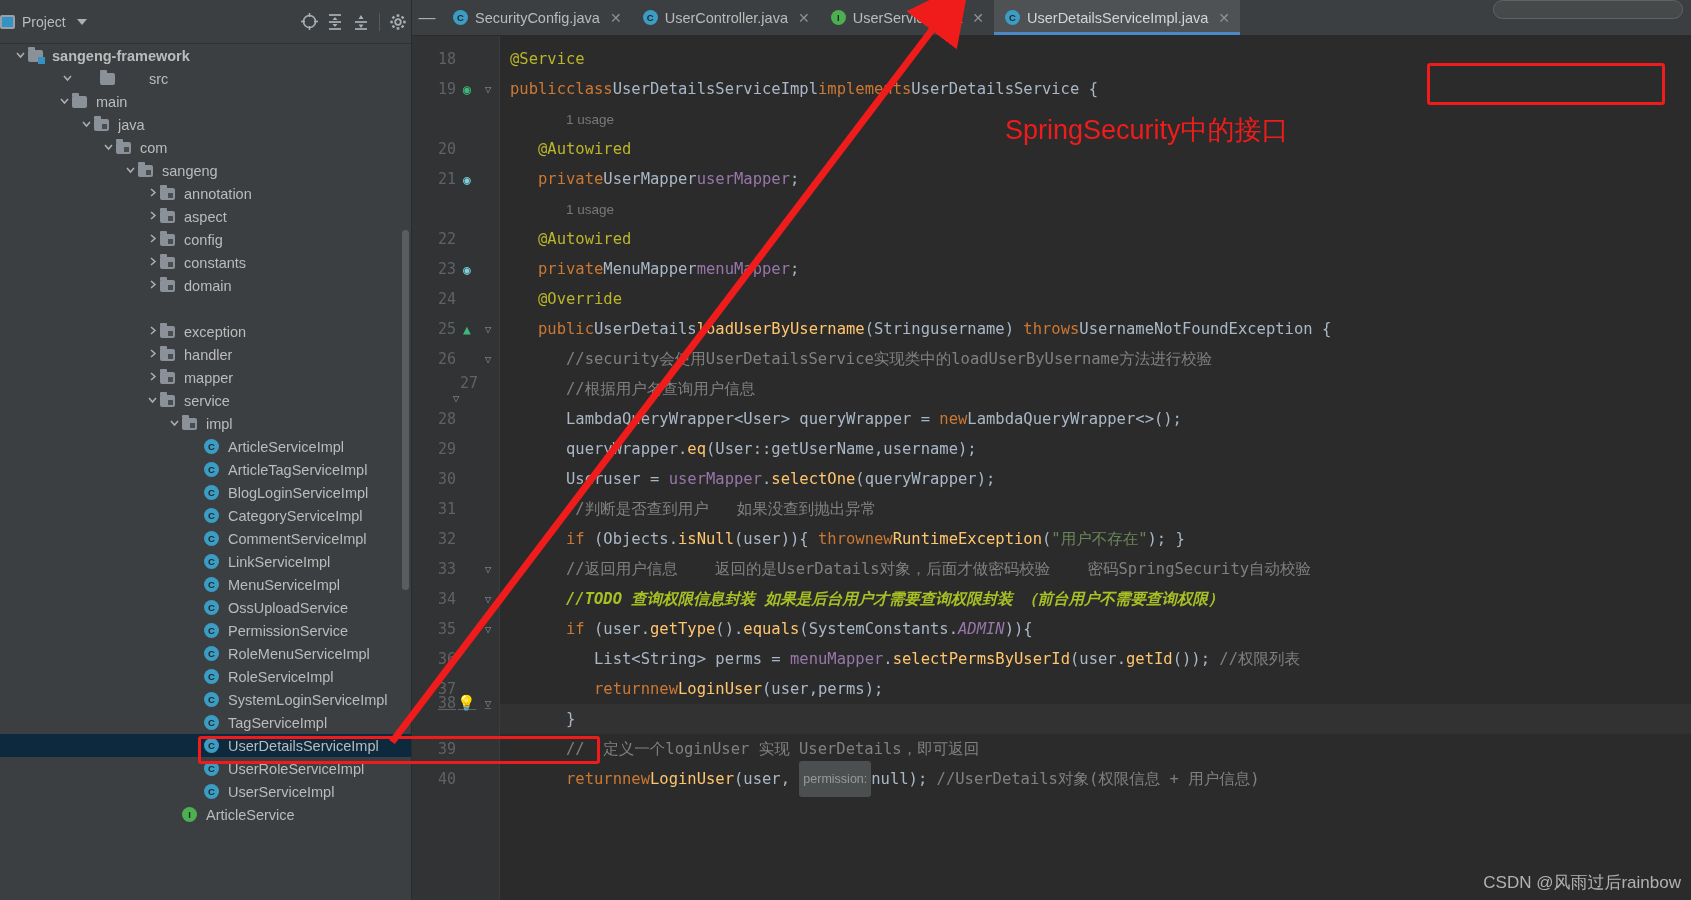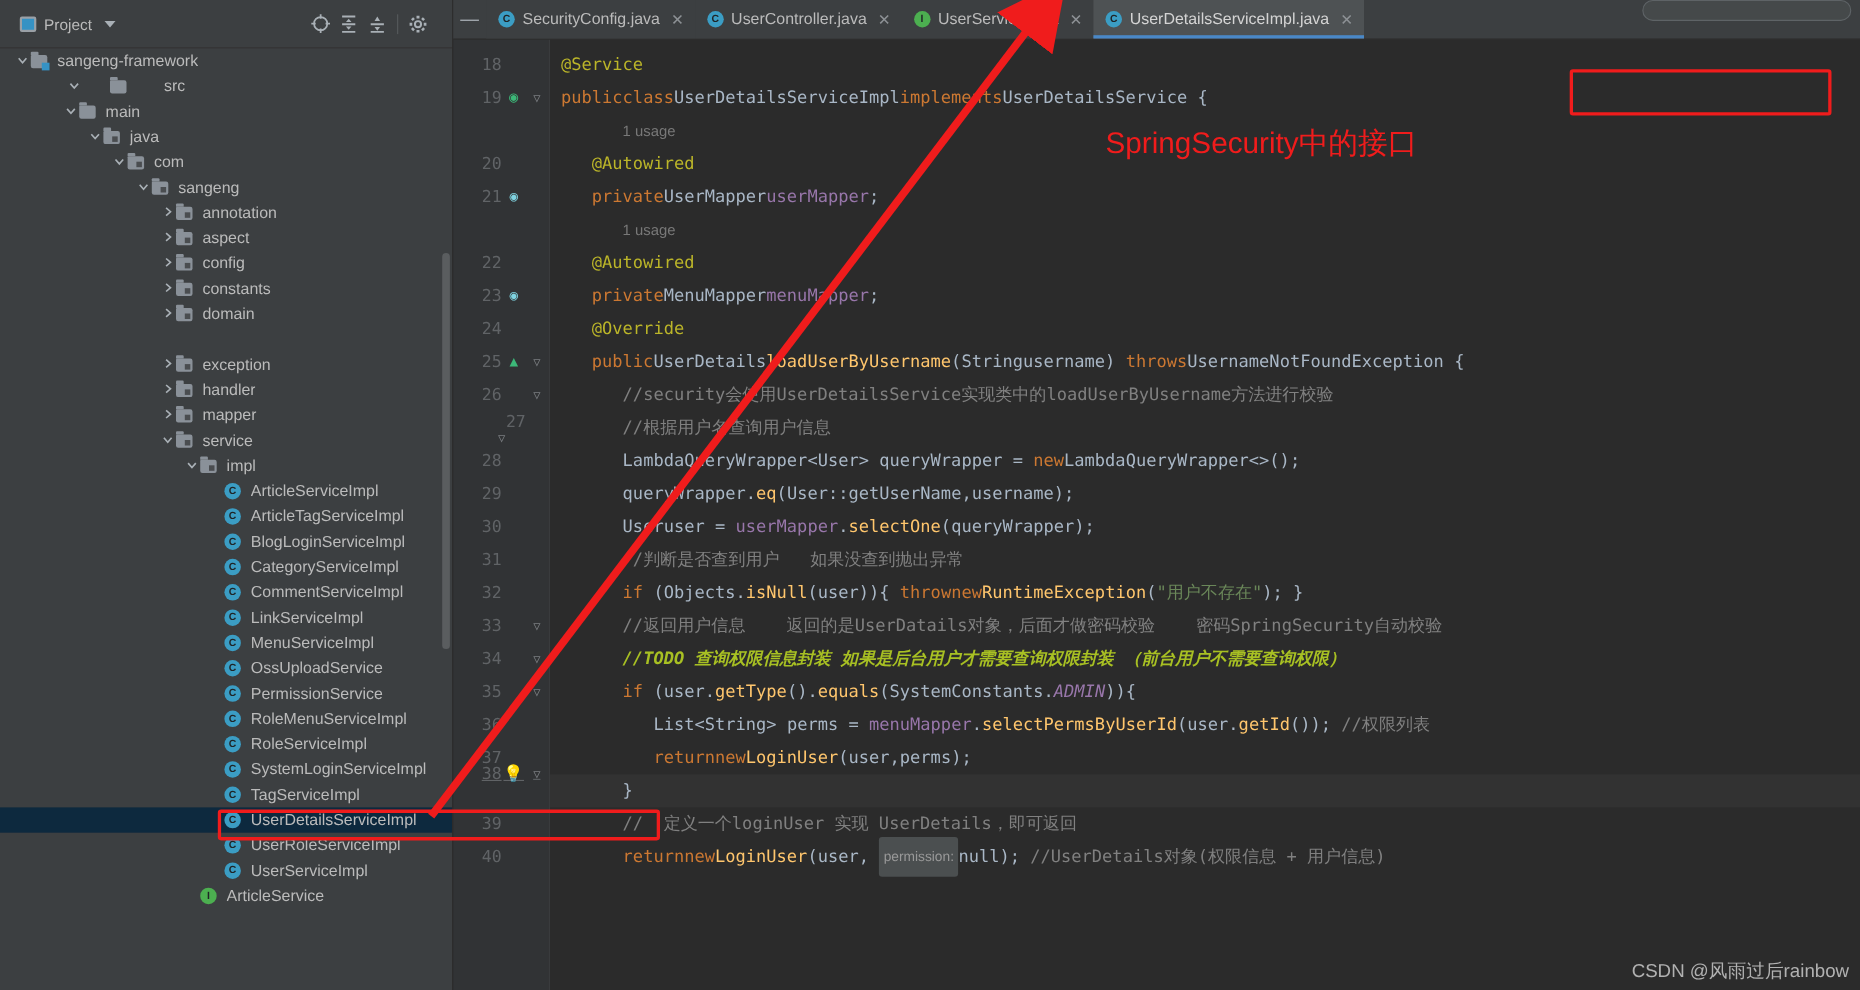--- a/index.html
+++ b/index.html
@@ -11,21 +11,21 @@
   }
   #root { position: relative; width: 1691px; height: 900px; }
 
   
   #sidebar {
     position: absolute; left: 0; top: 0; width: 412px; height: 900px;
     background: #3c3f41; border-right: 1px solid #2b2b2b;
   }
   #sidebar-toolbar {
     height: 44px; display: flex; align-items: center;
-    padding: 0 18px; border-bottom: 1px solid #323232; background: #3c3f41;
+    padding: 0 0; border-bottom: 1px solid #323232; background: #3c3f41;
   }
   .pt-title { display: flex; align-items: center; gap: 7px; flex: 1; }
   .pt-label { color: #bbbbbb; font-size: 14px; }
   .proj-icon {
     width: 15px; height: 14px; border: 2px solid #9aa0a6; border-radius: 2px;
     background: #3592c4; display:inline-block;
   }
   .caret-dn {
     width: 0; height: 0; border-left: 5px solid transparent;
     border-right: 5px solid transparent; border-top: 6px solid #a9b0b6;
@@ -69,21 +69,21 @@
   }
   .cls-ico, .iface-ico {
     width: 15px; height: 15px; border-radius: 50%;
     display:flex; align-items:center; justify-content:center;
     font-size: 9.5px; font-weight: bold; color: #1f2426;
     font-family: "Liberation Sans", sans-serif;
   }
   .cls-ico { background: #3b9dc4; }
   .iface-ico { background: #4caf50; }
   .row .lbl { overflow: hidden; }
-  .row .lbl.bold { font-weight: normal; }
+  .row .lbl.bold { font-weight: bold; }
 
   
   #tree-scroll {
     position: absolute; right: 2px; top: 230px; width: 7px; height: 360px;
     background: #5a5d5f; border-radius: 4px;
   }
 
   
   #editor { position: absolute; left: 412px; top: 0; width: 1279px; height: 900px;
     background: #2b2b2b; }

